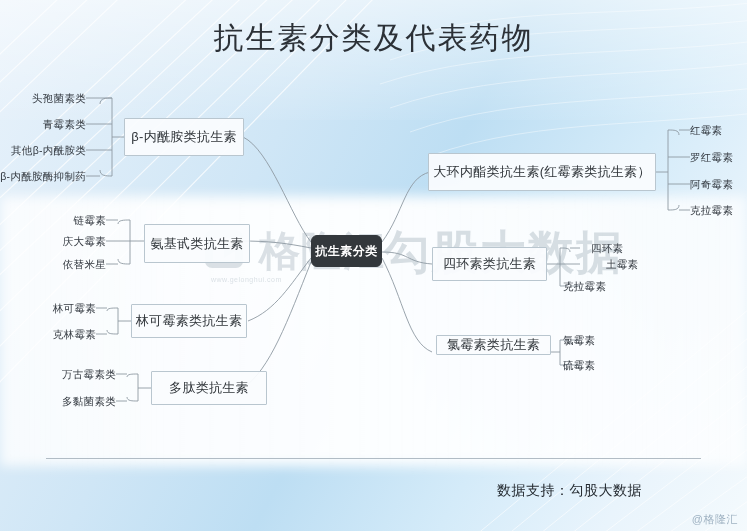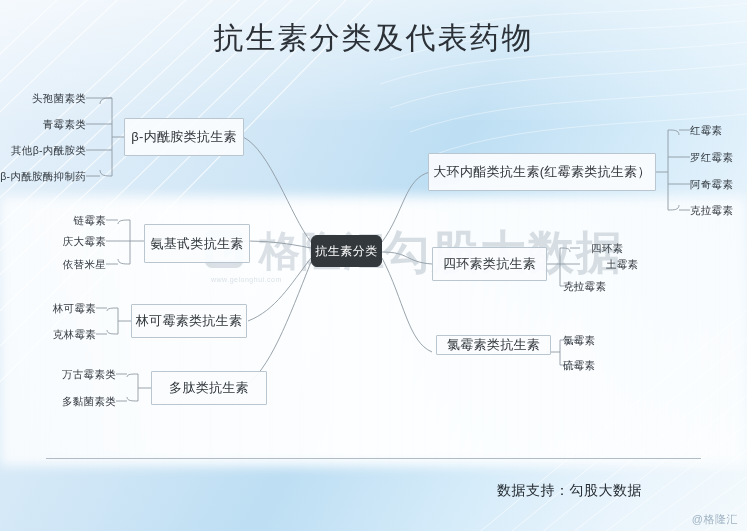--- a/index.html
+++ b/index.html
@@ -371,21 +371,21 @@
 
       <path d="M547 352 L560 352"></path>
       <path d="M560 340 L560 365"></path>
       <path d="M560 340 C566 340, 570 340, 570 344"></path>
       <path d="M560 365 C566 365, 570 365, 570 361"></path>
       <path d="M570 340 L580 340"></path>
         <path d="M570 365 L580 365"></path>
     </g>
   </svg>
 
-  <div class="node center" style="left:311px; top:235px; width:71px; height:32px;">抗生素分类</div>
+  <div class="node center" style="left:311px; top:235px; width:71px; height:32px;font-weight:bold;">抗生素分类</div>
 
   <div class="node" style="left:124px; top:118px; width:120px; height:38px;">β-内酰胺类抗生素</div>
   <div class="leaf right-align" style="left:86px; top:92px;">头孢菌素类</div>
   <div class="leaf right-align" style="left:86px; top:118px;">青霉素类</div>
   <div class="leaf right-align" style="left:86px; top:144px;">其他β-内酰胺类</div>
   <div class="leaf right-align" style="left:86px; top:170px;">β-内酰胺酶抑制药</div>
 
   <div class="node" style="left:144px; top:224px; width:106px; height:39px;">氨基甙类抗生素</div>
   <div class="leaf right-align" style="left:106px; top:214px;">链霉素</div>
   <div class="leaf right-align" style="left:106px; top:235px;font-family:Liberation Mono, monospace;">庆大霉素</div>

